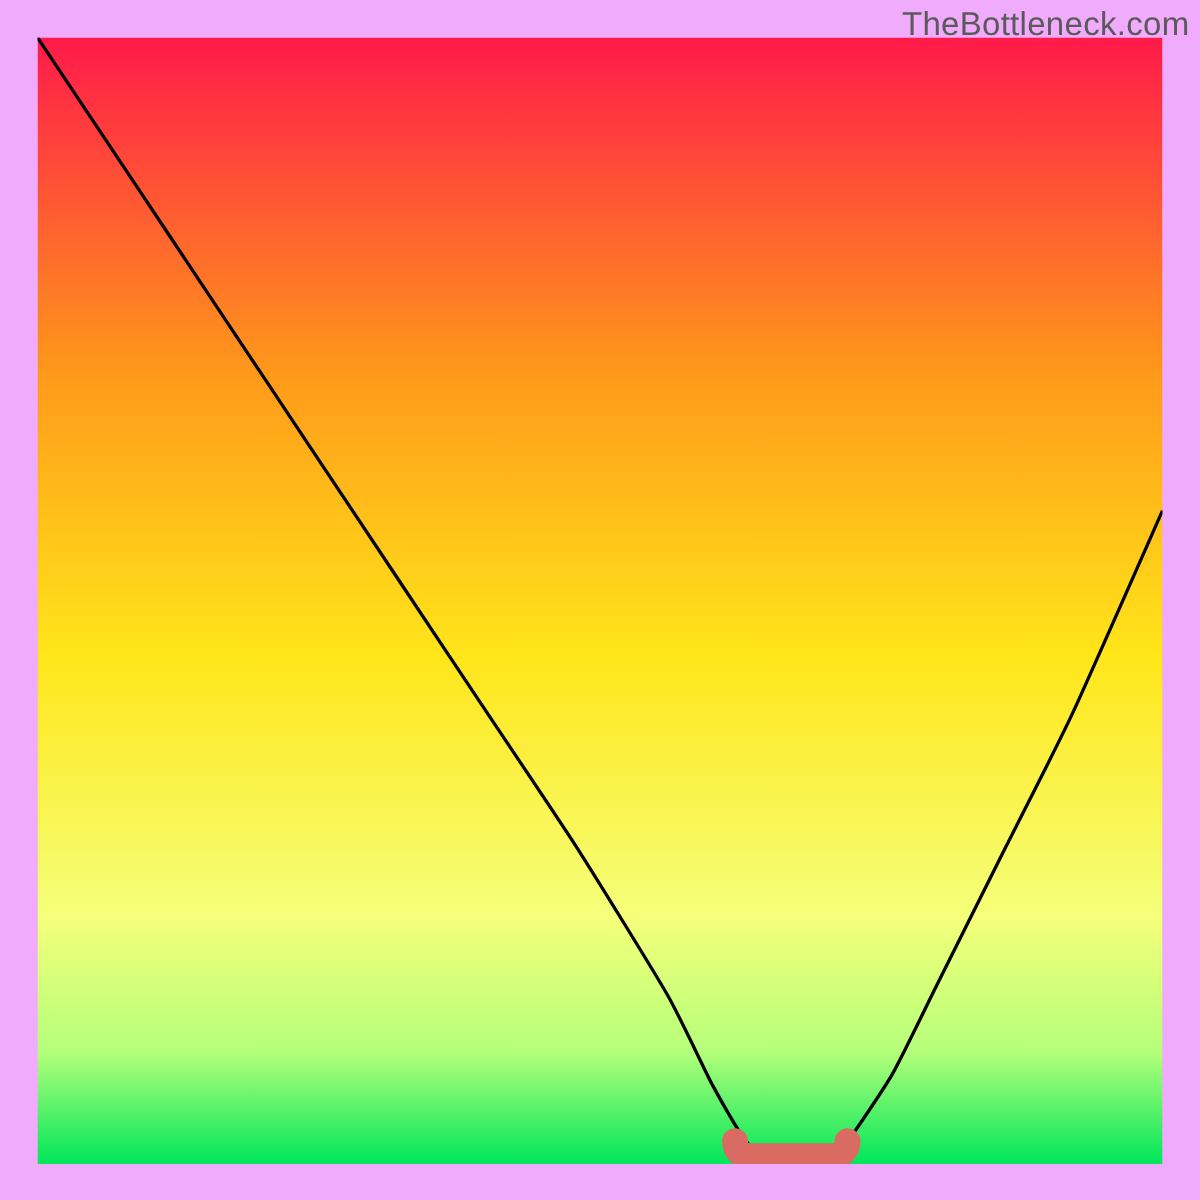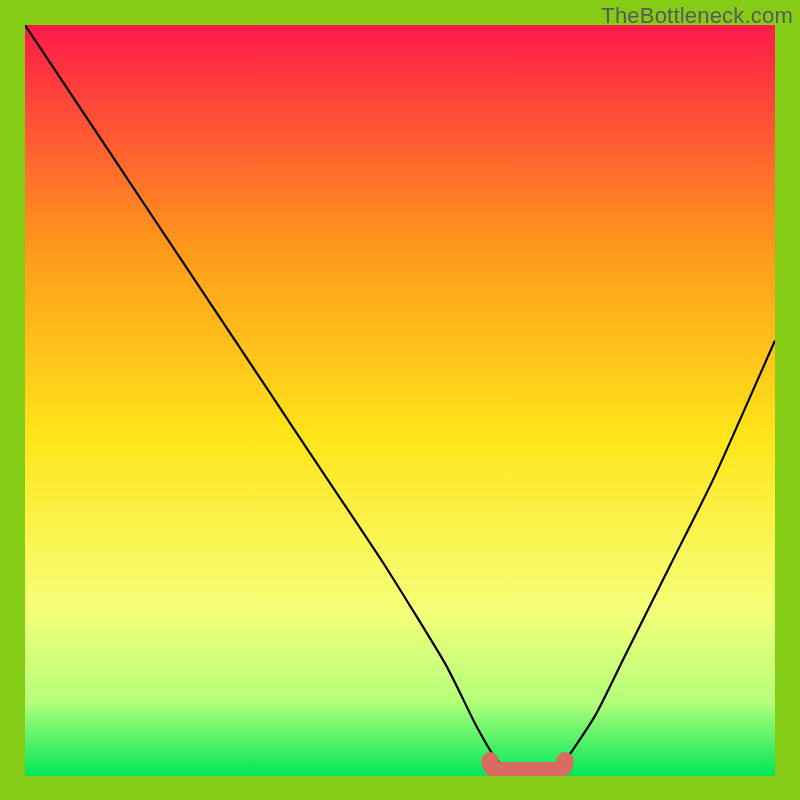--- a/index.html
+++ b/index.html
@@ -7,21 +7,21 @@
     padding: 0;
     width: 800px;
     height: 800px;
     overflow: hidden;
     font-family: Arial, sans-serif;
   }
   .container {
     position: relative;
     width: 800px;
     height: 800px;
-    background: #84cc16;
+    background: #f0abfc;
   }
   .plot-area {
     position: absolute;
     left: 25px;
     top: 25px;
     width: 750px;
     height: 751px;
   }
   .watermark {
     position: absolute;

